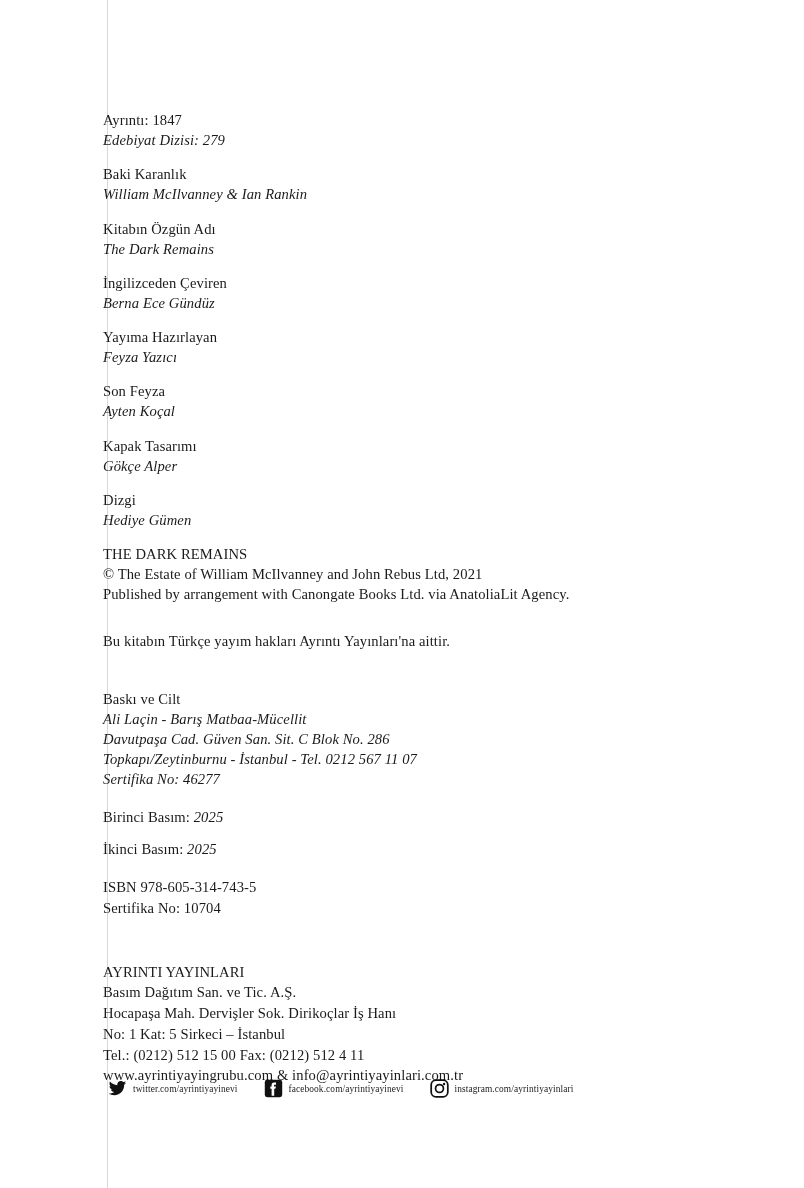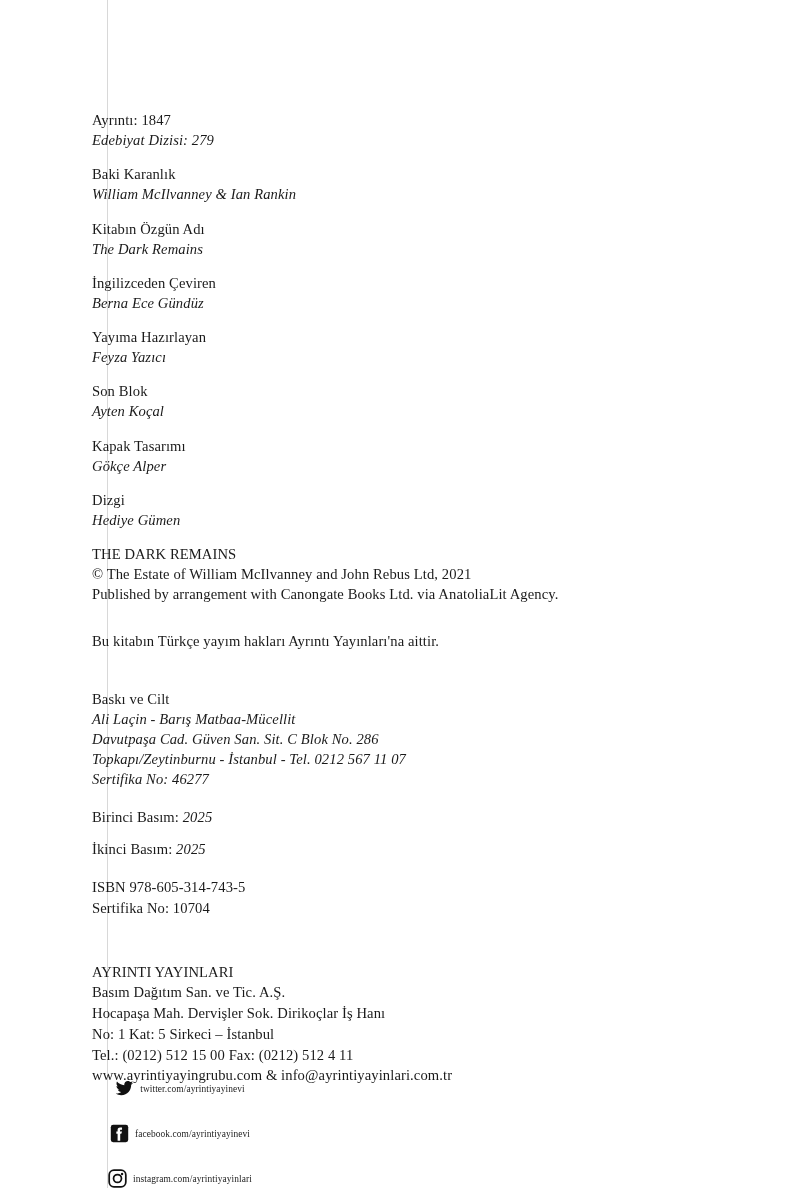--- a/index.html
+++ b/index.html
@@ -17,21 +17,21 @@
   }
   .page {
     position: absolute;
     top: 0;
     left: 0;
     width: 804px;
     height: 1188px;
   }
   .content {
     position: absolute;
-    left: 92px;
+    left: 103px;
     top: 110px;
     width: 580px;
   }
   .block {
     margin-bottom: 14px;
   }
   .line {
     font-size: 14.6px;
     line-height: 1.38;
     letter-spacing: 0.1px;
@@ -52,21 +52,20 @@
   }
   .publisher .line { line-height: 1.42; }
 
   .social {
     position: absolute;
     left: 108px;
     top: 1079px;
     display: flex;
     align-items: center;
     gap: 26px;
-    flex-direction: column;
   }
   .social-item {
     display: flex;
     align-items: center;
     gap: 6px;
   }
   .social-item .handle {
     font-size: 9.4px;
     font-family: "Liberation Serif", serif;
     color: #222;
@@ -114,21 +113,21 @@
       <div class="line">İngilizceden Çeviren</div>
       <div class="line ital">Berna Ece Gündüz</div>
     </div>
 
     <div class="block">
       <div class="line">Yayıma Hazırlayan</div>
       <div class="line ital">Feyza Yazıcı</div>
     </div>
 
     <div class="block">
-      <div class="line">Son Blok</div>
+      <div class="line">Son Feyza</div>
       <div class="line ital">Ayten Koçal</div>
     </div>
 
     <div class="block">
       <div class="line">Kapak Tasarımı</div>
       <div class="line ital">Gökçe Alper</div>
     </div>
 
     <div class="block">
       <div class="line">Dizgi</div>

